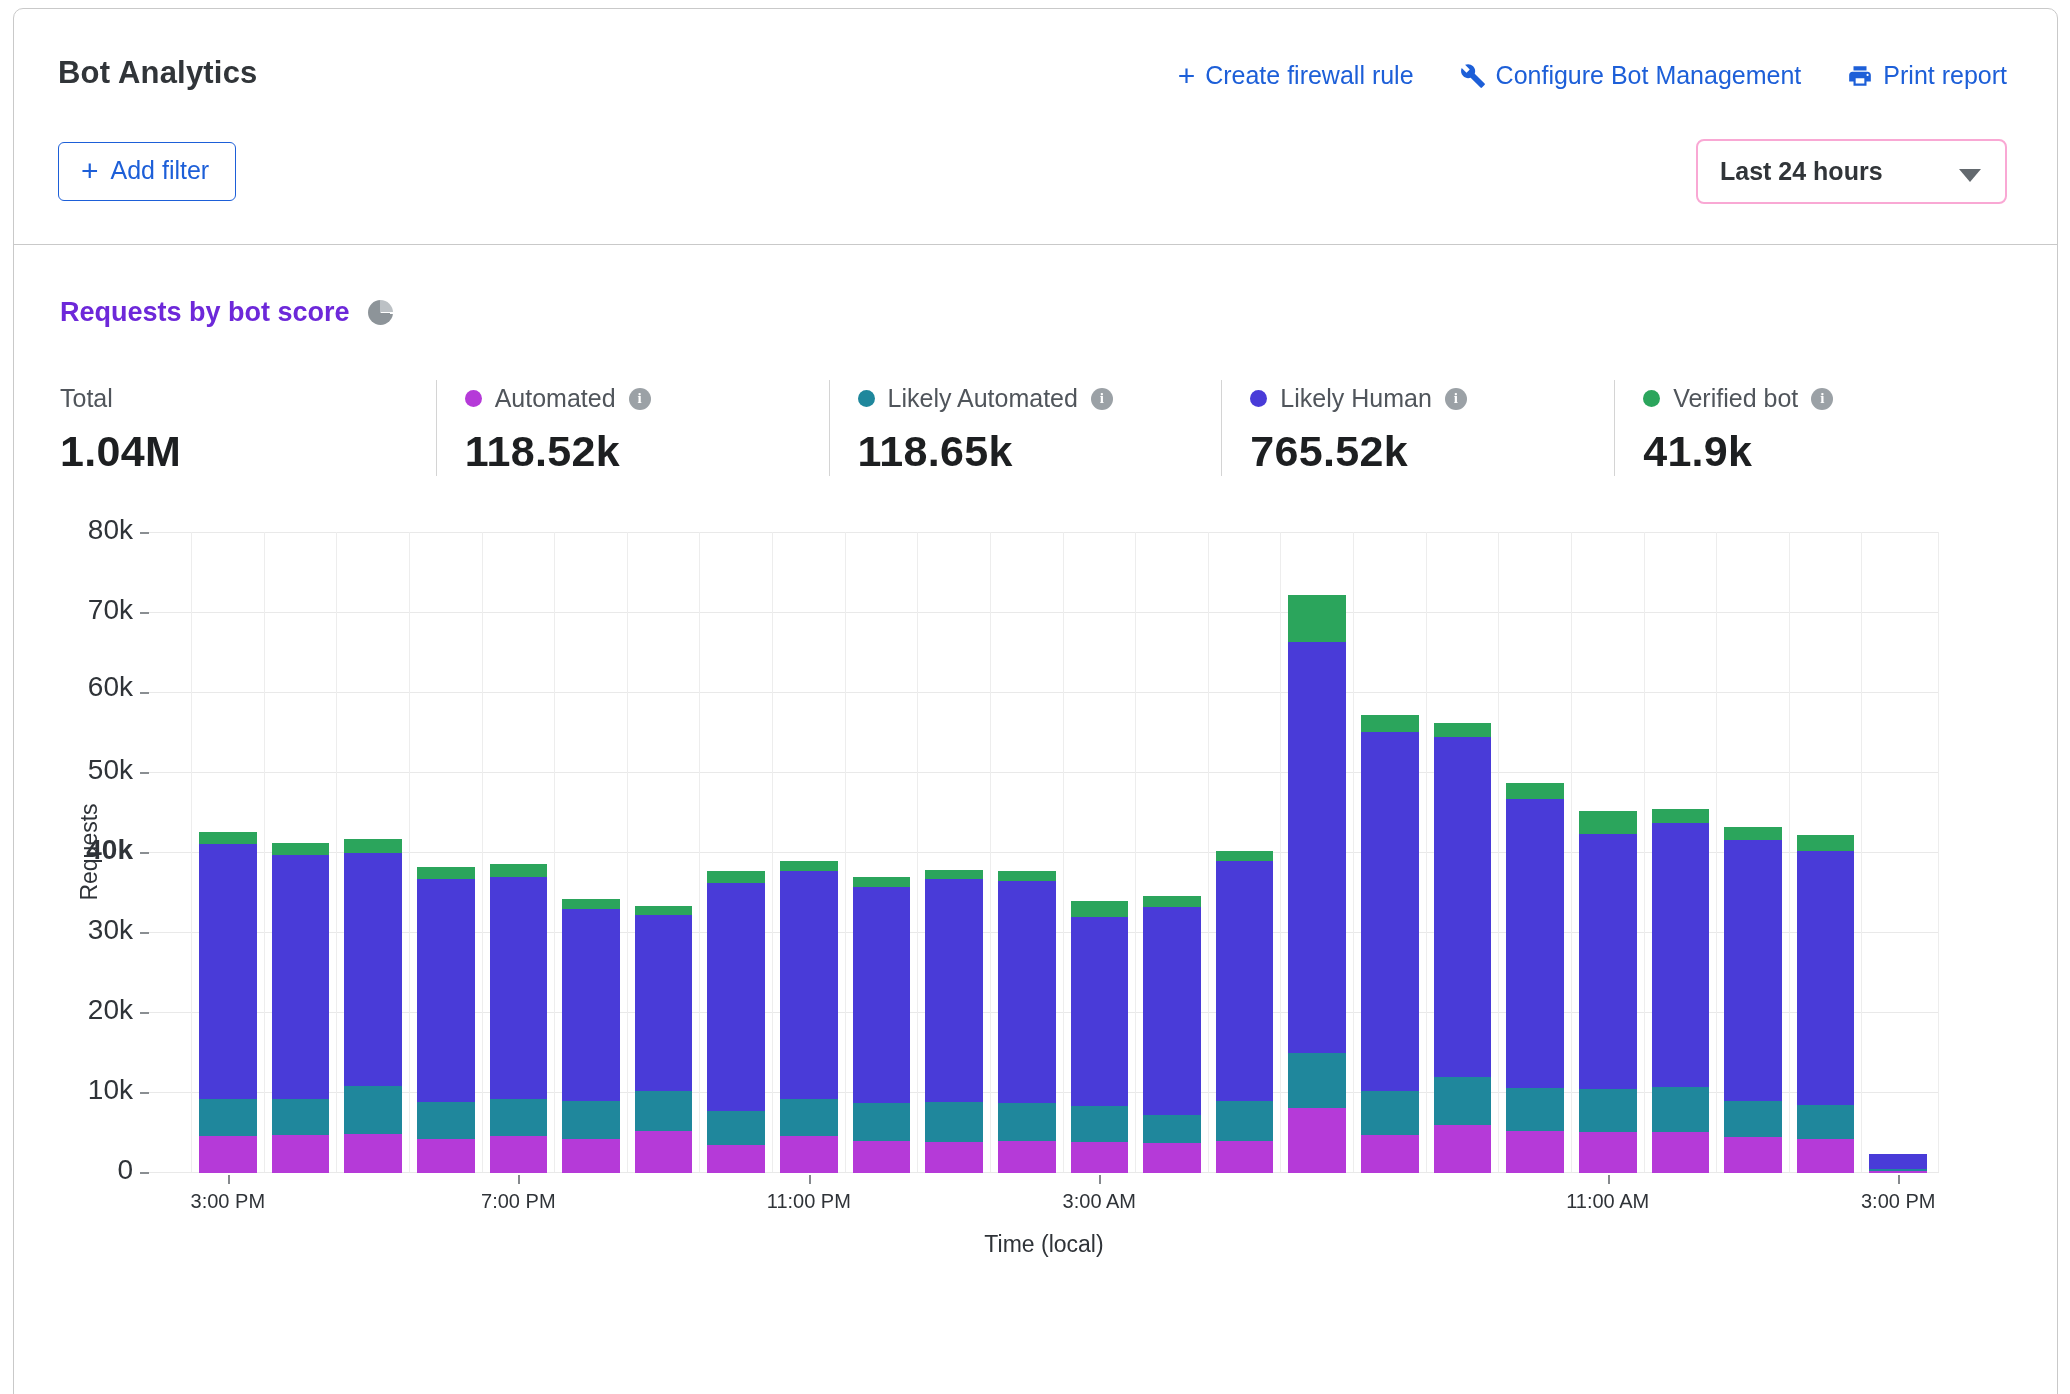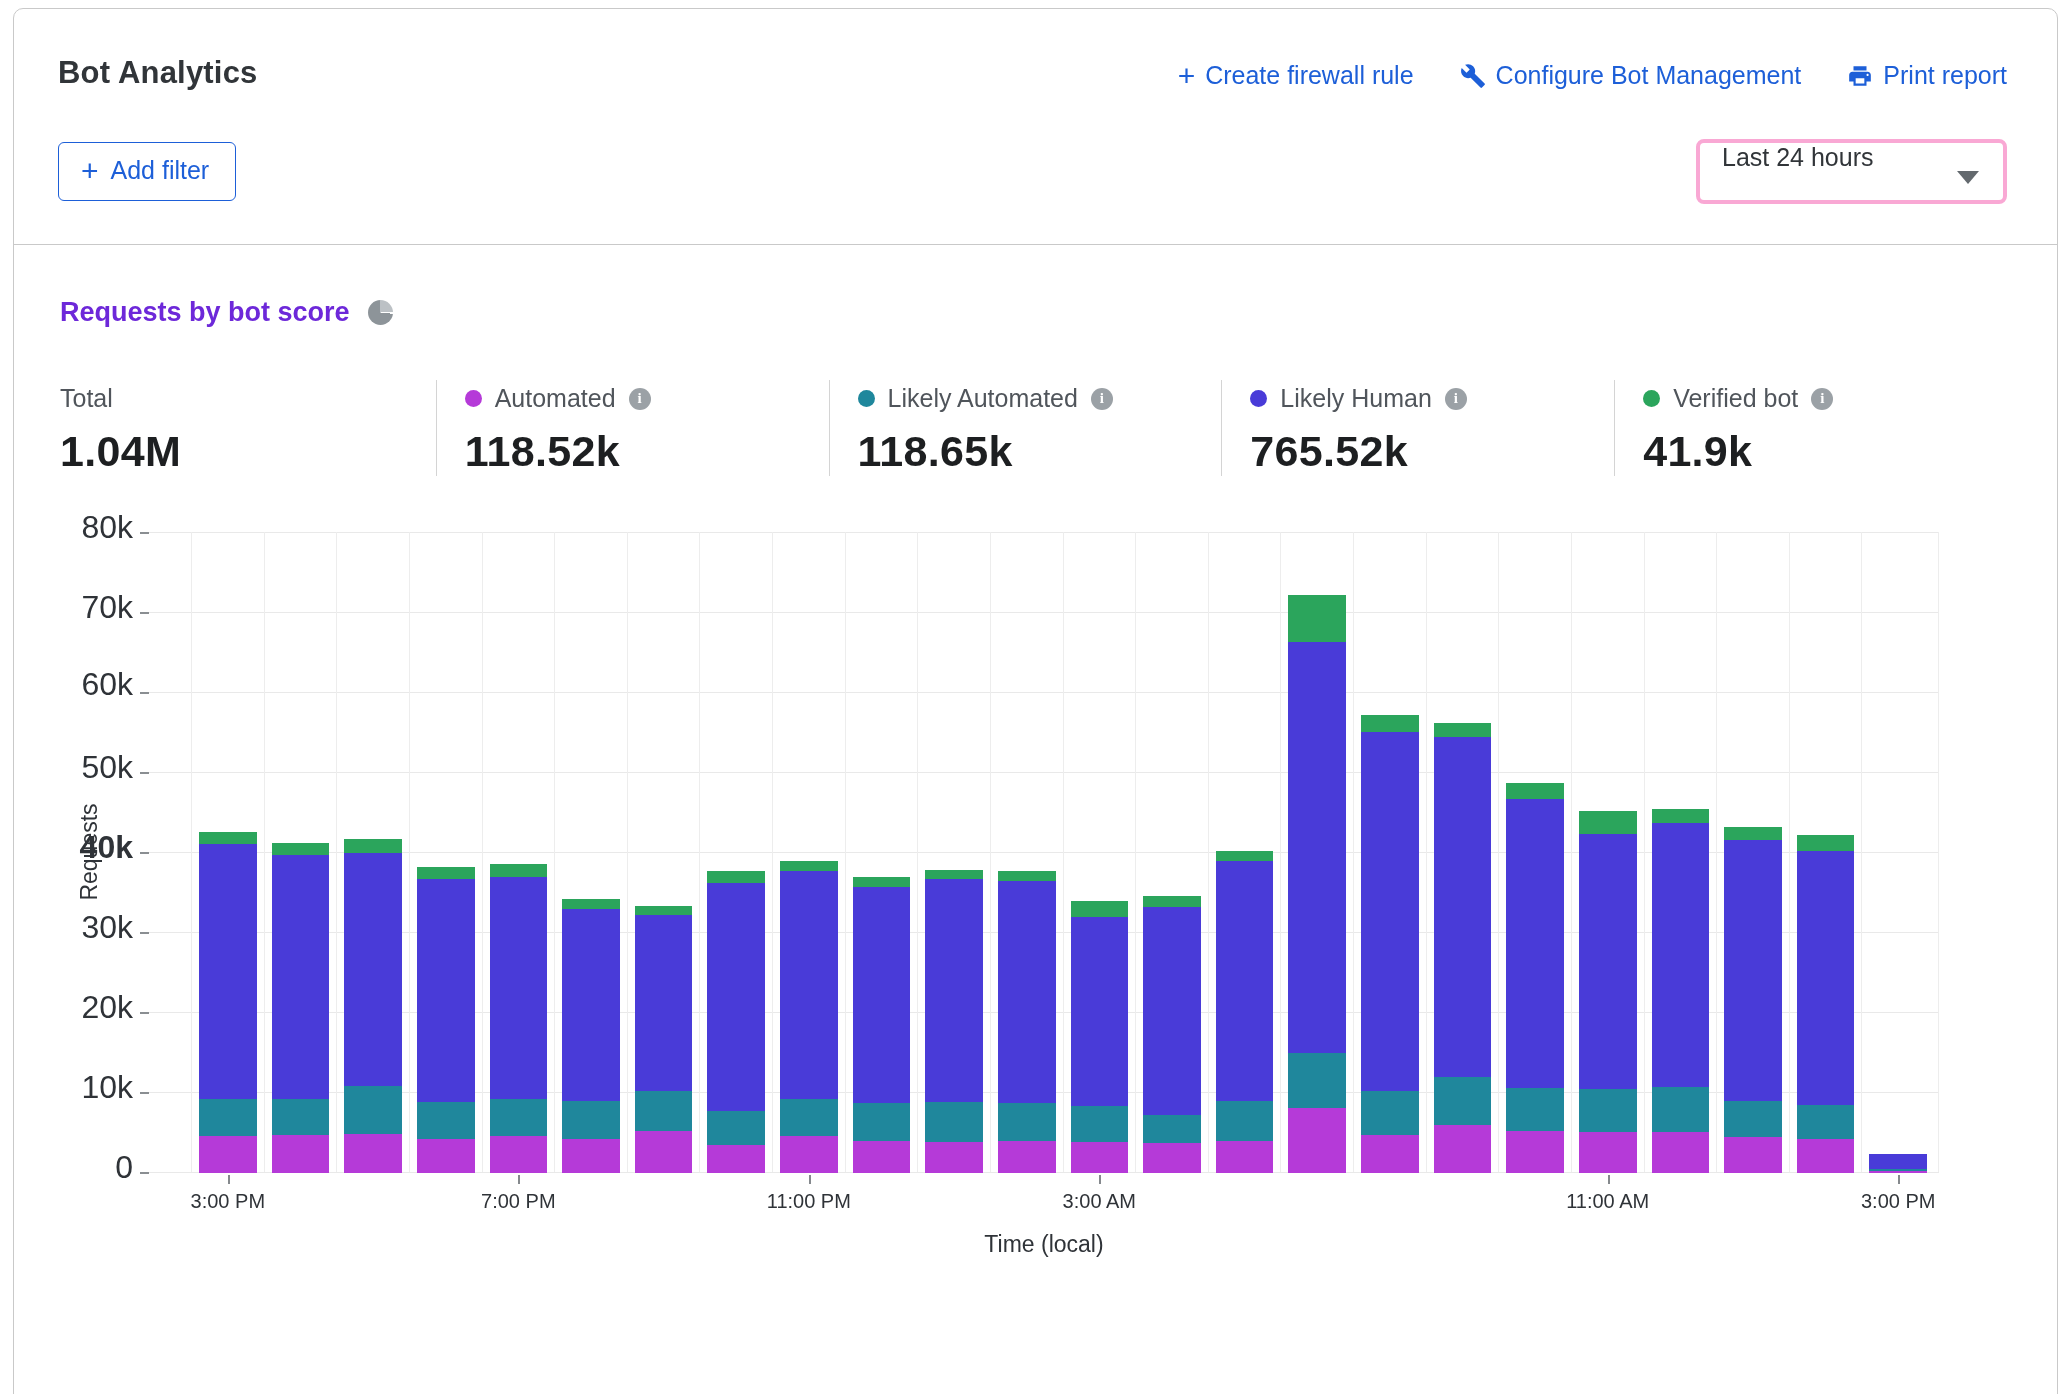--- a/index.html
+++ b/index.html
@@ -14,23 +14,23 @@
   .actions { display:flex; gap:46px; align-items:center; margin-top:6px; }
   .action { display:flex; gap:10px; align-items:center; color:#1d5fd8; font-size:25px;
     text-decoration:none; cursor:pointer; }
   .action .plus { font-size:30px; font-weight:500; line-height:22px; }
   .action svg { display:block; }
   .header-bottom { display:flex; justify-content:space-between; align-items:center; margin-top:48px; }
   .add-filter { display:flex; gap:12px; align-items:center; background:#fff;
     border:1px solid #1d5fd8; border-radius:6px; color:#1d5fd8; font-size:25px;
     font-family:inherit; padding:13px 26px 15px 22px; cursor:pointer; }
   .add-filter .plus { font-size:30px; font-weight:500; line-height:24px; }
-  .select { position:relative; width:311px; height:65px; border:4px solid #f9a8d4;
-    border-radius:8px; font-size:25px; color:#313539; display:flex; 
-    padding:0 60px 0 22px; cursor:pointer; background:#fff; }
+  .select { position:relative; width:311px; height:65px; border:2px solid #f9a8d4;
+    border-radius:8px; font-size:25px; color:#313539; display:flex; align-items:center;
+    padding:0 60px 0 22px; cursor:pointer; background:#fff;font-weight:bold; }
   .caret { position:absolute; right:24px; top:28px; width:0; height:0;
     border-left:11px solid transparent; border-right:11px solid transparent;
     border-top:13px solid #63696e; }
   .divider { border-bottom:1px solid #c9c9c9; }
   
   .section { padding:52px 50px 0 46px; }
   .section-title-row { display:flex; align-items:center; gap:18px; }
   h2 { font-size:27px; font-weight:700; color:#6d28d9; }
   .pie-icon { width:25px; height:25px; border-radius:50%;
     background:conic-gradient(#bcc1c5 0deg 88deg, #fff 88deg 96deg, #8d9499 96deg 360deg); }
@@ -43,21 +43,21 @@
   .dot { width:17px; height:17px; border-radius:50%; flex:none; }
   .info-icon { width:22px; height:22px; border-radius:50%; background:#9ba1a6; color:#fff;
     font-size:15px; font-weight:700; display:flex; align-items:center; justify-content:center;
     font-family:"Liberation Serif","DejaVu Serif",serif; cursor:pointer; }
   .stat-value { margin-top:14px; font-size:43px; font-weight:700; color:#1d1f21; letter-spacing:.3px; }
   
   .chart { position:relative; height:736px; margin-top:56px; }
   .ylabel { position:absolute; left:29px; top:320px; transform:translate(-50%,-50%) rotate(-90deg);
     font-size:23px; color:#2f3338; }
   .yaxis { position:absolute; left:0; top:0; width:89px; height:641px; }
-  .ytick { position:absolute; right:16px; font-size:32px; color:#2f3338; }
+  .ytick { position:absolute; right:16px; font-size:28px; color:#2f3338; }
   .ytickmark { position:absolute; right:0; width:9px; height:2px; background:#8a8e92; }
   .plot { position:absolute; left:89px; right:68px; top:0; height:641px;
     background:repeating-linear-gradient(to top,#e9e9e9 0 1px,transparent 1px 80px); }
   .plot::after { content:''; position:absolute; right:0; top:0; bottom:1px; width:1px; background:#ededed; }
   .bars { position:absolute; left:50px; right:12px; top:0; bottom:0;
     display:flex; gap:15px; align-items:stretch; }
   .slot { flex:1; position:relative; display:flex; flex-direction:column; justify-content:flex-end; }
   .slot::before { content:''; position:absolute; left:-8px; top:0; bottom:1px; width:1px; background:#ededed; }
   .seg { width:100%; }
   .xtickmark { position:absolute; top:calc(100% + 2px); left:50%; width:2px; height:9px; background:#85898d; }

